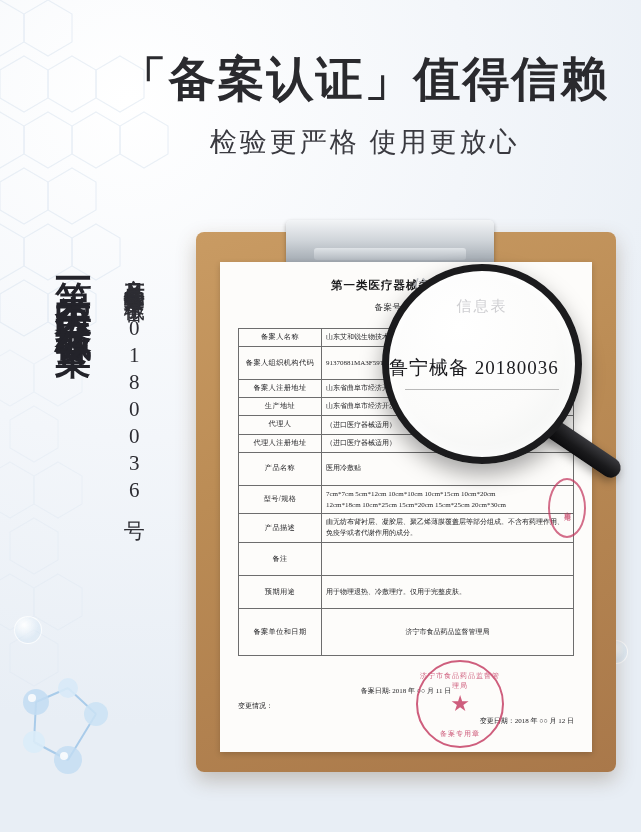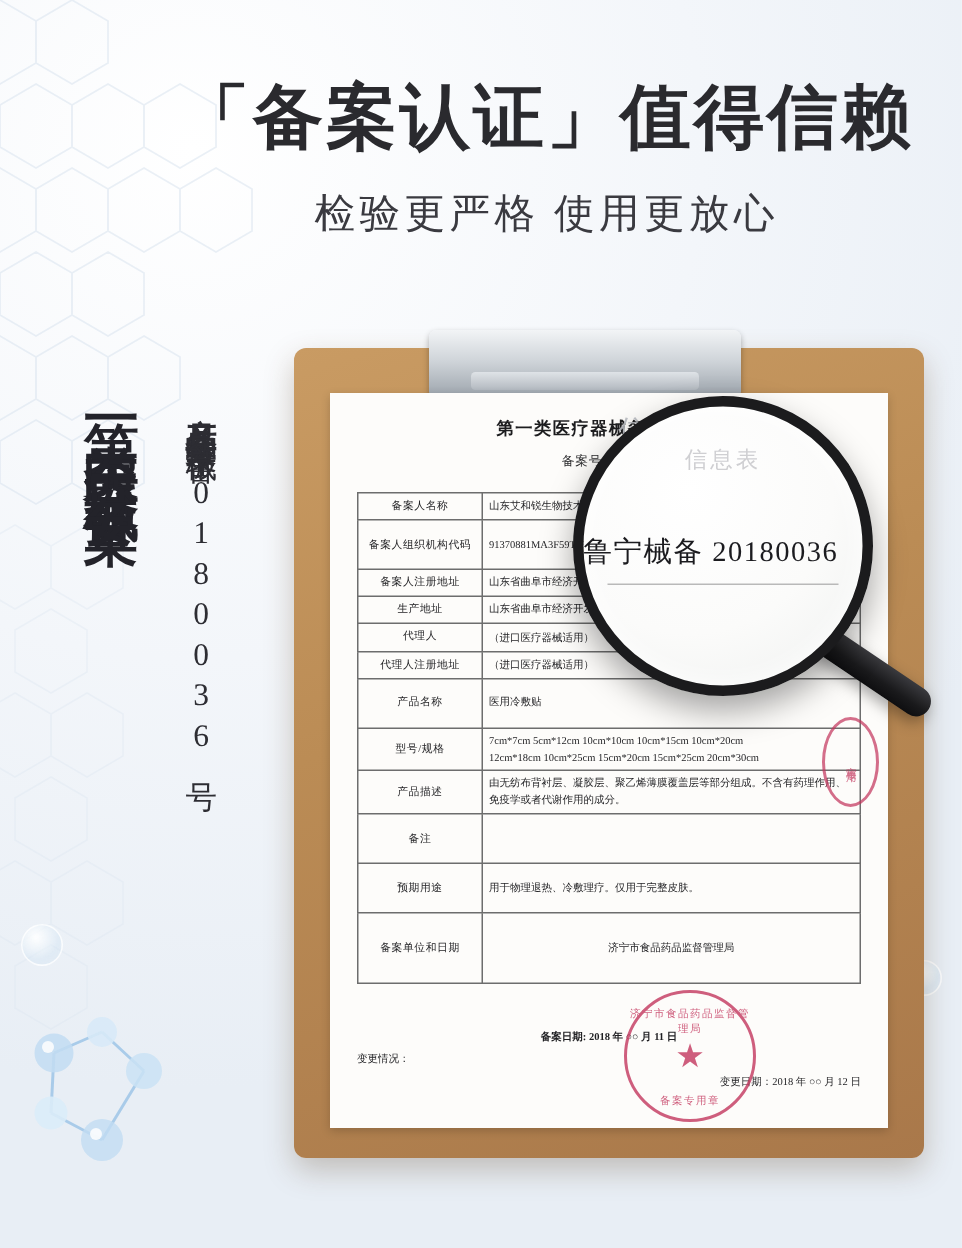--- a/index.html
+++ b/index.html
@@ -446,21 +446,21 @@
             <td>用于物理退热、冷敷理疗。仅用于完整皮肤。</td>
           </tr>
           <tr>
             <td class="k" style="height:40px;">备案单位和日期</td>
             <td style="text-align:center;">济宁市食品药品监督管理局</td>
           </tr>
         </tbody>
       </table>
 
       <div class="footer-note">
-        <div class="line" style="text-align:center;font-weight:bold;">备案日期: 2018 年 ○○ 月 11 日</div>
+        <div class="line" style="text-align:center;">备案日期: 2018 年 ○○ 月 11 日</div>
         <div class="line">变更情况：</div>
         <div class="line" style="text-align:right;">变更日期：2018 年 ○○ 月 12 日</div>
       </div>
 
       <div class="stamp stamp-main">
         <div class="stamp-arc-top">济宁市食品药品监督管理局</div>
         <div class="stamp-star">★</div>
         <div class="stamp-arc-bottom">备案专用章</div>
       </div>
 

